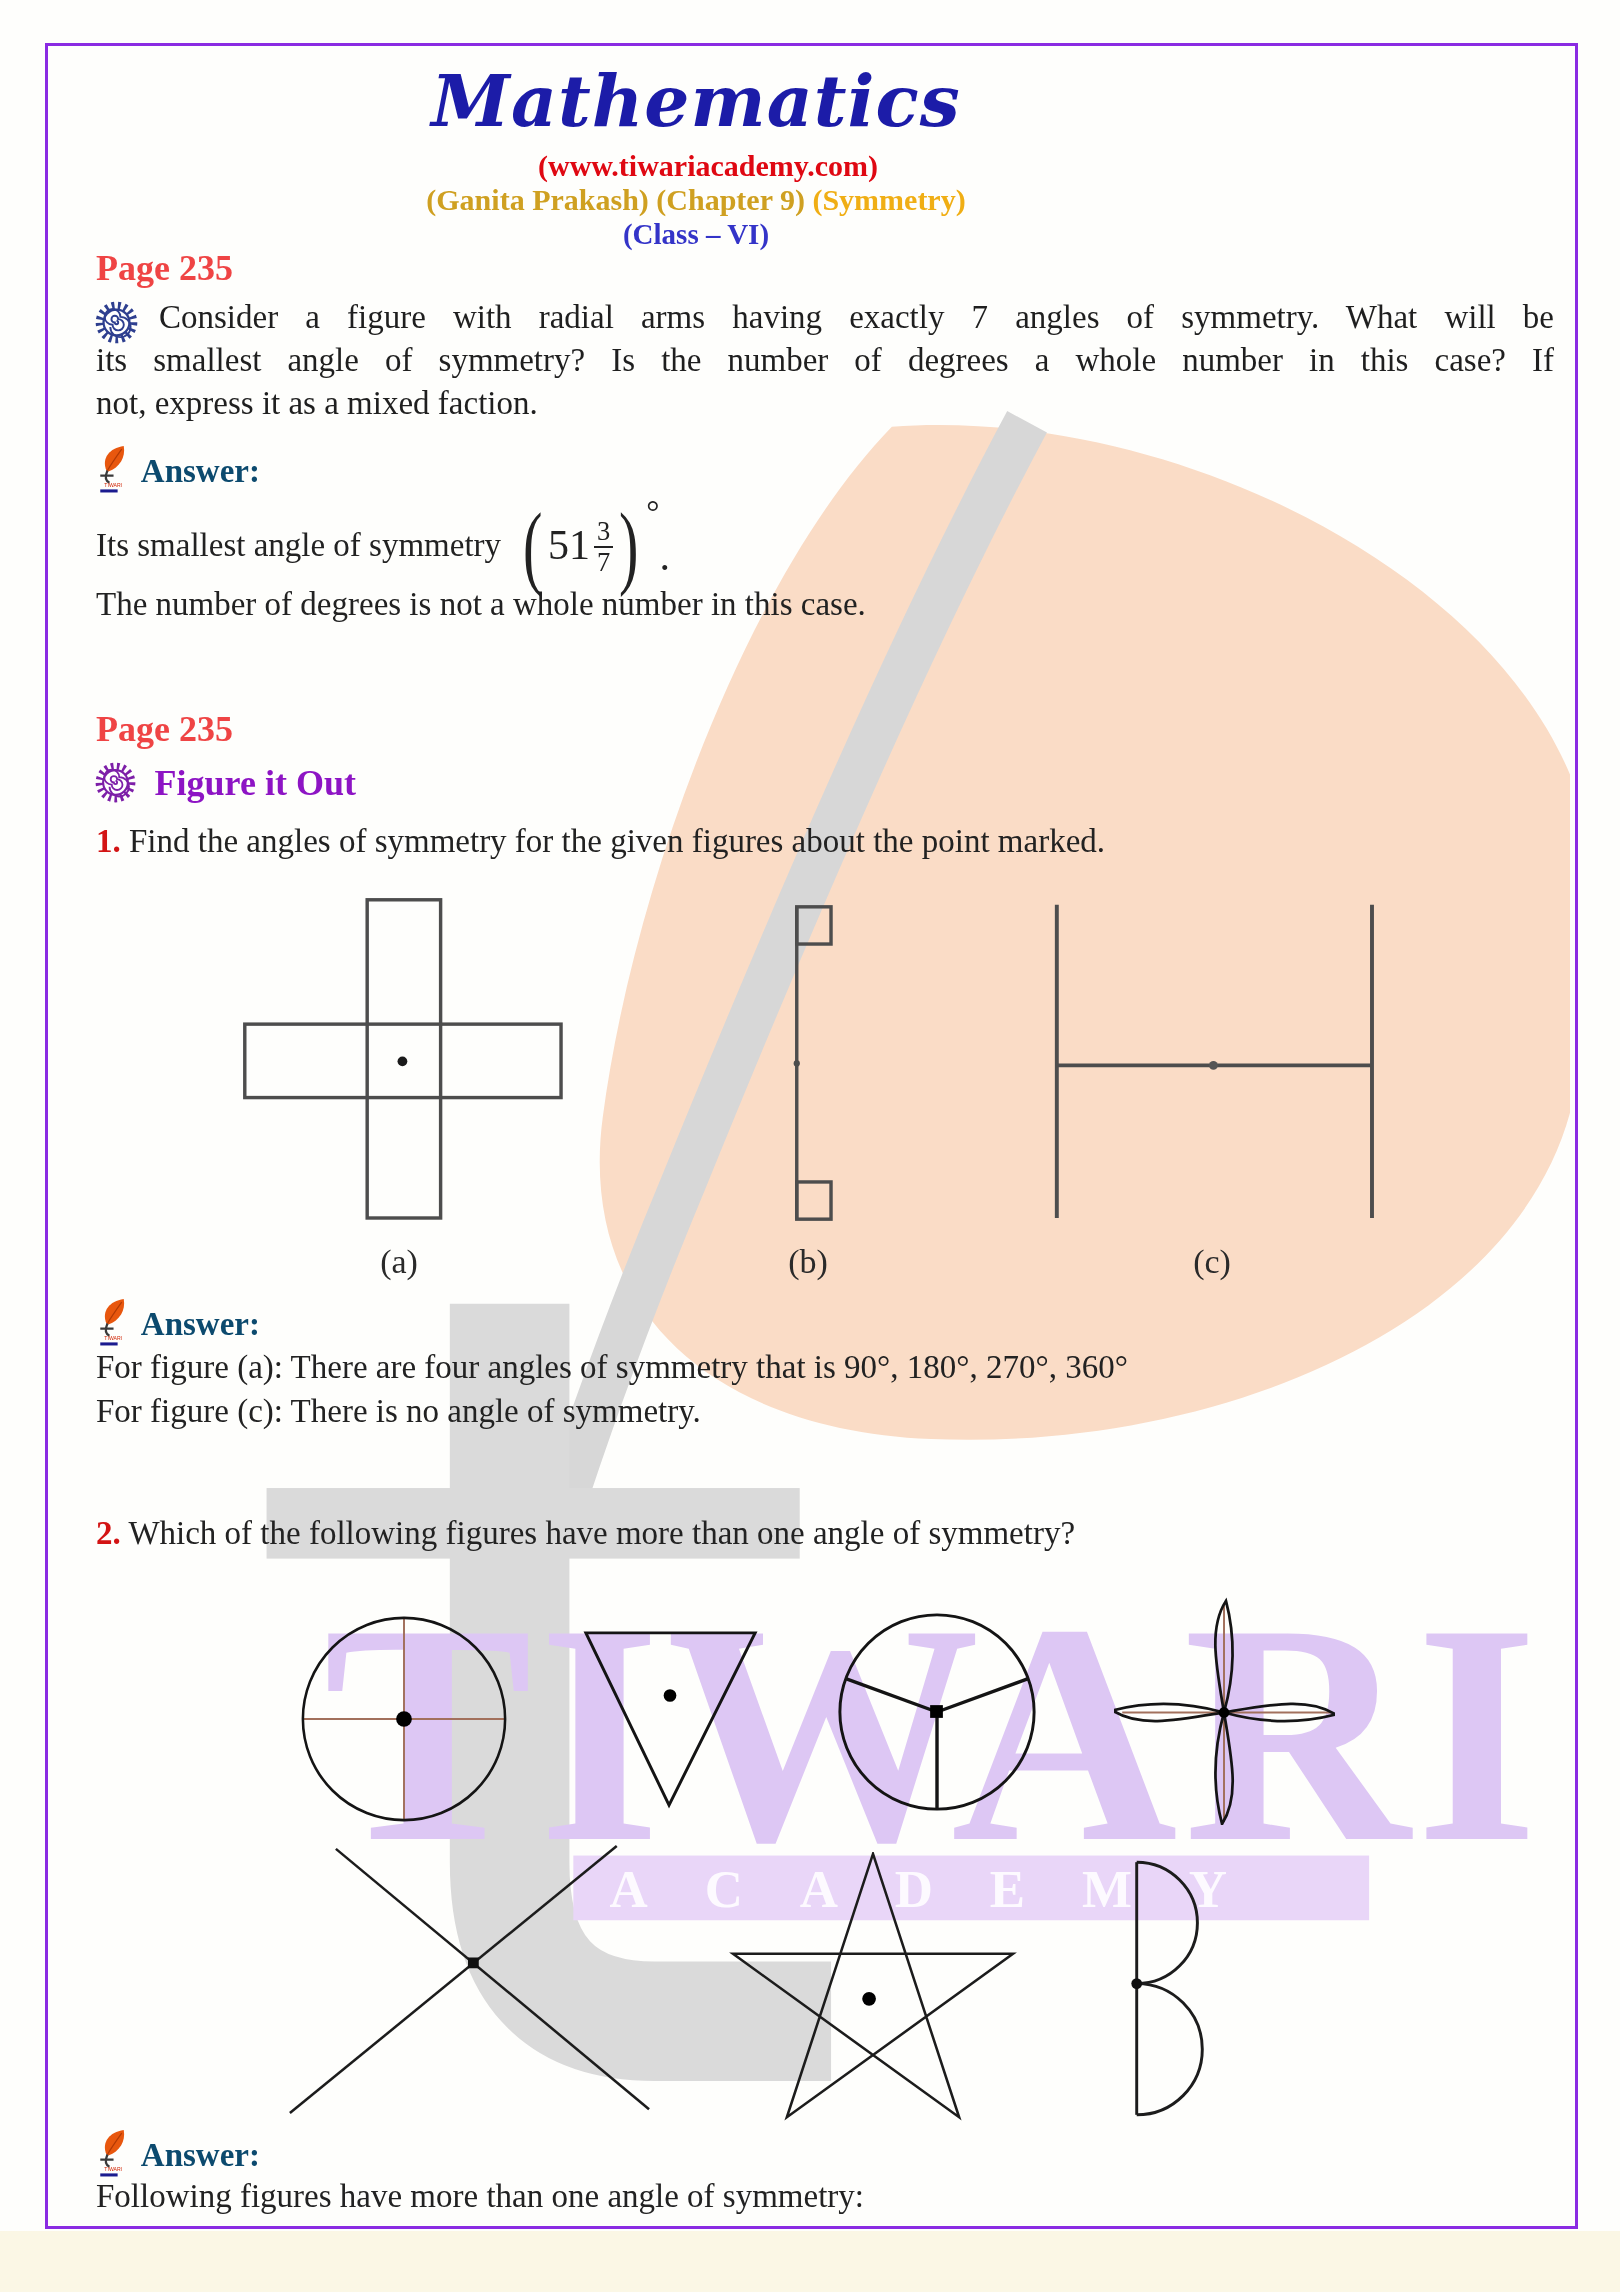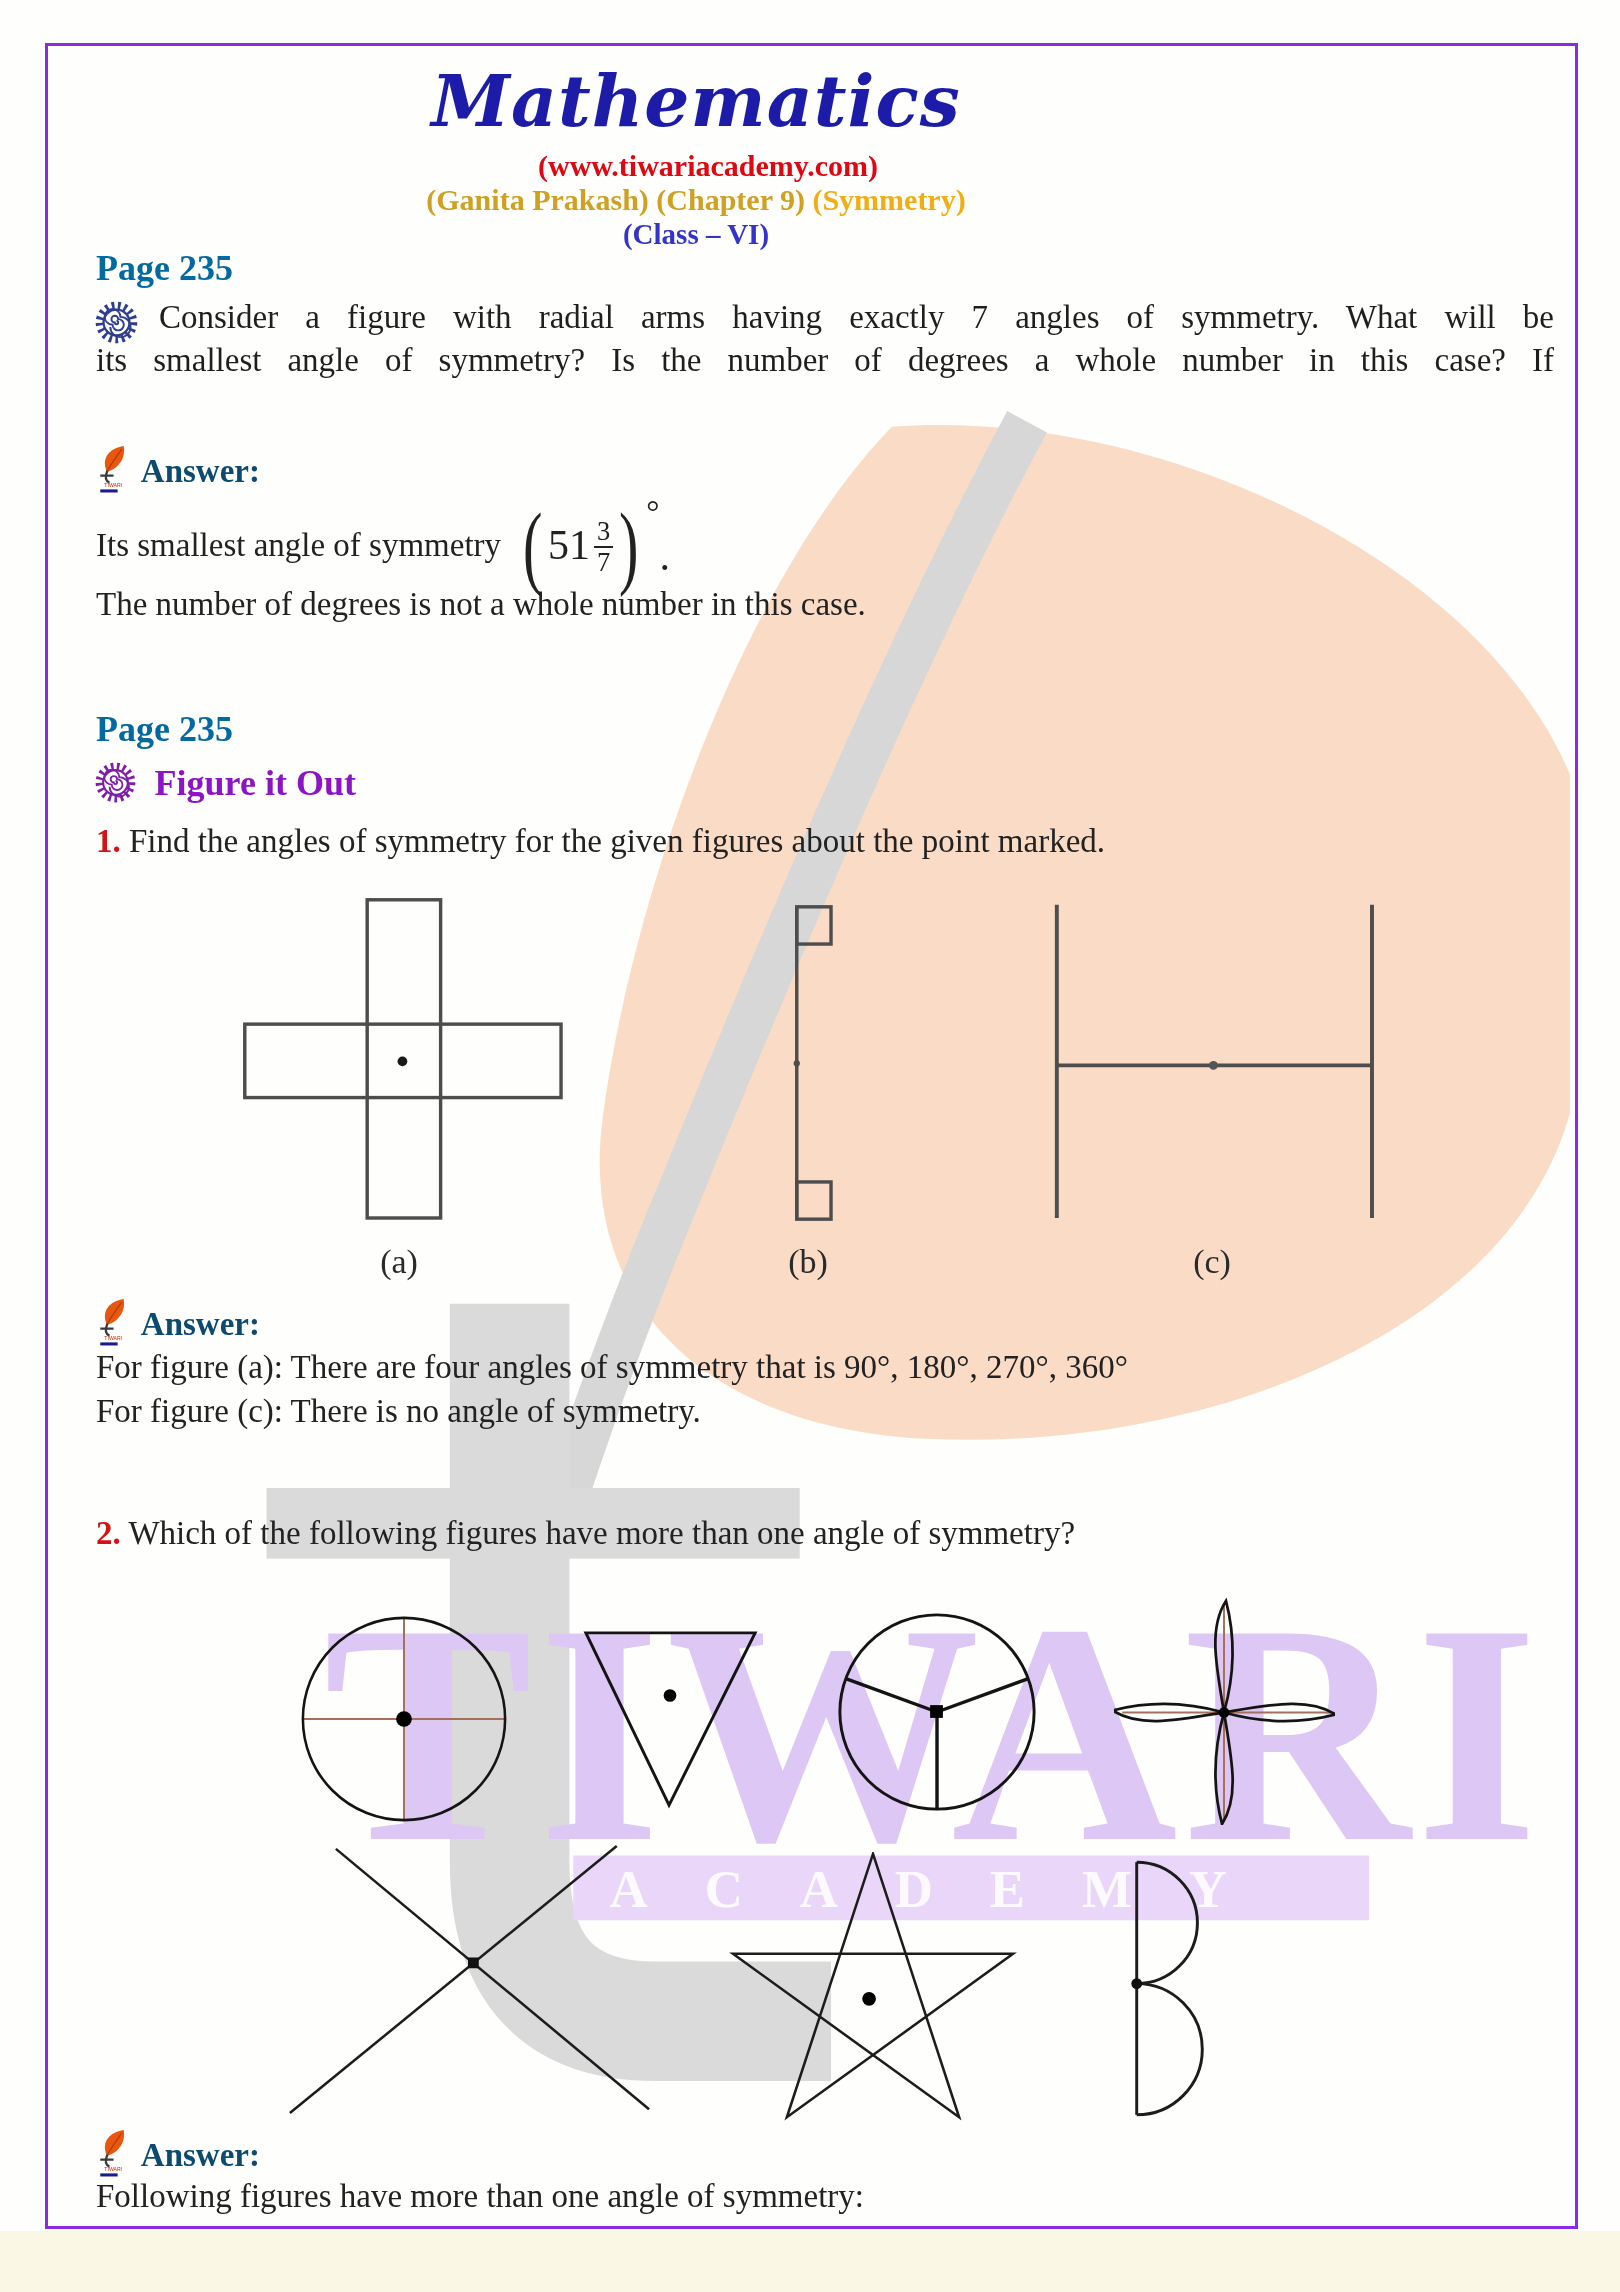--- a/index.html
+++ b/index.html
@@ -18,21 +18,21 @@
   .wm-layer{left:0;top:0;width:1620px;height:2293px;z-index:0;}
   
   .center{width:1392px;text-align:center;left:0;}
   .title{top:59px;font-family:"DejaVu Serif",serif;font-style:italic;font-weight:bold;
          font-size:71px;color:#1c1ca8;letter-spacing:1px;}
   .site{top:149px;font-size:30px;font-weight:bold;color:#df0812;margin-left:12px;}
   .bookline{top:183px;font-size:30px;font-weight:bold;color:#cfa021;}
   .bookline .sym{color:#f0ae14;}
   .classline{top:218px;font-size:29px;font-weight:bold;color:#3434c8;}
   
-  .page-label{left:96px;font-size:36px;font-weight:bold;color:#0369a1;}
+  .page-label{left:96px;font-size:36px;font-weight:bold;color:#ef4444;}
   .pl1{top:247px;} .pl2{top:708px;}
   
   .qblock{left:96px;top:296px;width:1458px;}
   .qline{font-size:33px;line-height:43px;color:#1f1f1f;}
   .jl{text-align:justify;text-align-last:justify;}
   .qline1{padding-left:63px;}
   .q-icon{position:absolute;left:-2px;top:3.9px;}
   
   .ans-row{left:92px;display:flex;align-items:flex-start;gap:9.8px;}
   .ans-row .lbl{font-size:33px;font-weight:bold;color:#0c4a6e;padding-top:7.8px;}
@@ -88,20 +88,21 @@
   <span class="q-icon">
     <svg width="45" height="45" viewBox="0 0 40 40">
       <circle cx="20" cy="20" r="15" fill="none" stroke="#2e3f8f" stroke-width="7" stroke-dasharray="2.4 3.1"></circle>
       <circle cx="20" cy="20" r="12.5" fill="#2e3f8f"></circle>
       <circle cx="20" cy="20" r="10.5" fill="#ffffff"></circle>
       <path d="M20,20 m0,-1.5 a1.5,1.5 0 1,1 -1.5,1.5 a3,3 0 1,1 3,-3 a5,5 0 1,1 -5,5 a7,7 0 1,1 7,-7 a9,9 0 1,1 -9,9" fill="none" stroke="#2e3f8f" stroke-width="1.7"></path>
     </svg>
   </span>
   <div class="qline qline1 jl">Consider a figure with radial arms having exactly 7 angles of symmetry. What will be</div>
   <div class="qline jl">its smallest angle of symmetry? Is the number of degrees a whole number in this case? If</div>
+  <div class="qline">not, express it as a mixed faction.</div>
 </div>
 
 <div class="abs ans-row ar1 z2">
   <svg width="39" height="49" viewBox="0 0 38 48">
     <path d="M14,25 C9,13 17,3 31,1 C33,12 27,22 16,26 Z" fill="#e8570e"></path>
     <path d="M29,4 C24,11 19,18 15,25" stroke="#b23a05" stroke-width="1.2" fill="none"></path>
     <path d="M15,25 C12.5,31 12.5,35 17,37 M8,30 L21,30" stroke="#3a3a3a" stroke-width="2.2" fill="none"></path>
     <text x="12" y="41.5" font-size="5" fill="#cf2200" font-family="Liberation Sans, sans-serif">TIWARI</text>
     <rect x="8" y="43.5" width="17" height="3" fill="#1b1b8f"></rect>
   </svg>

